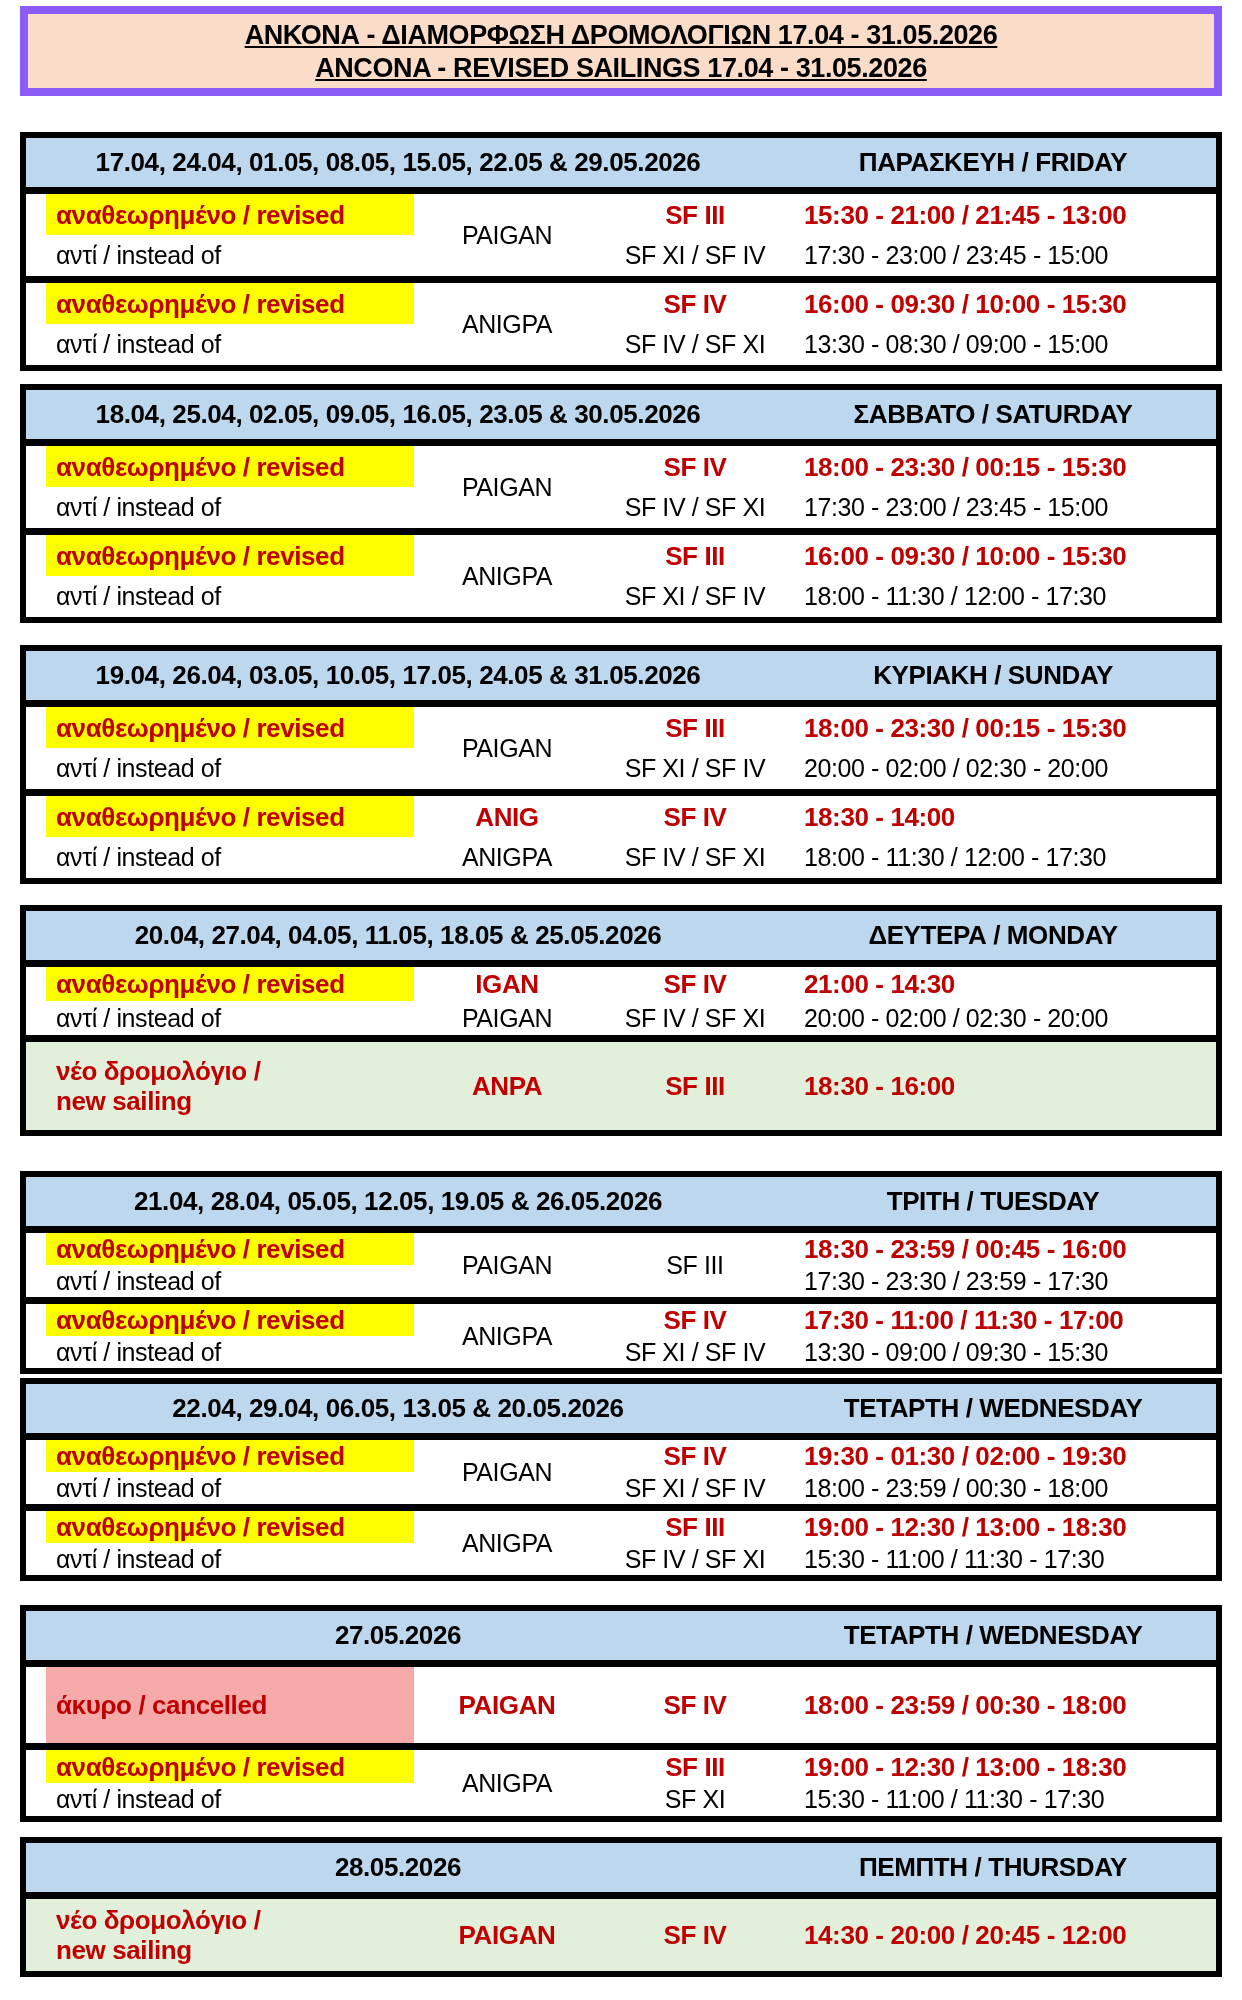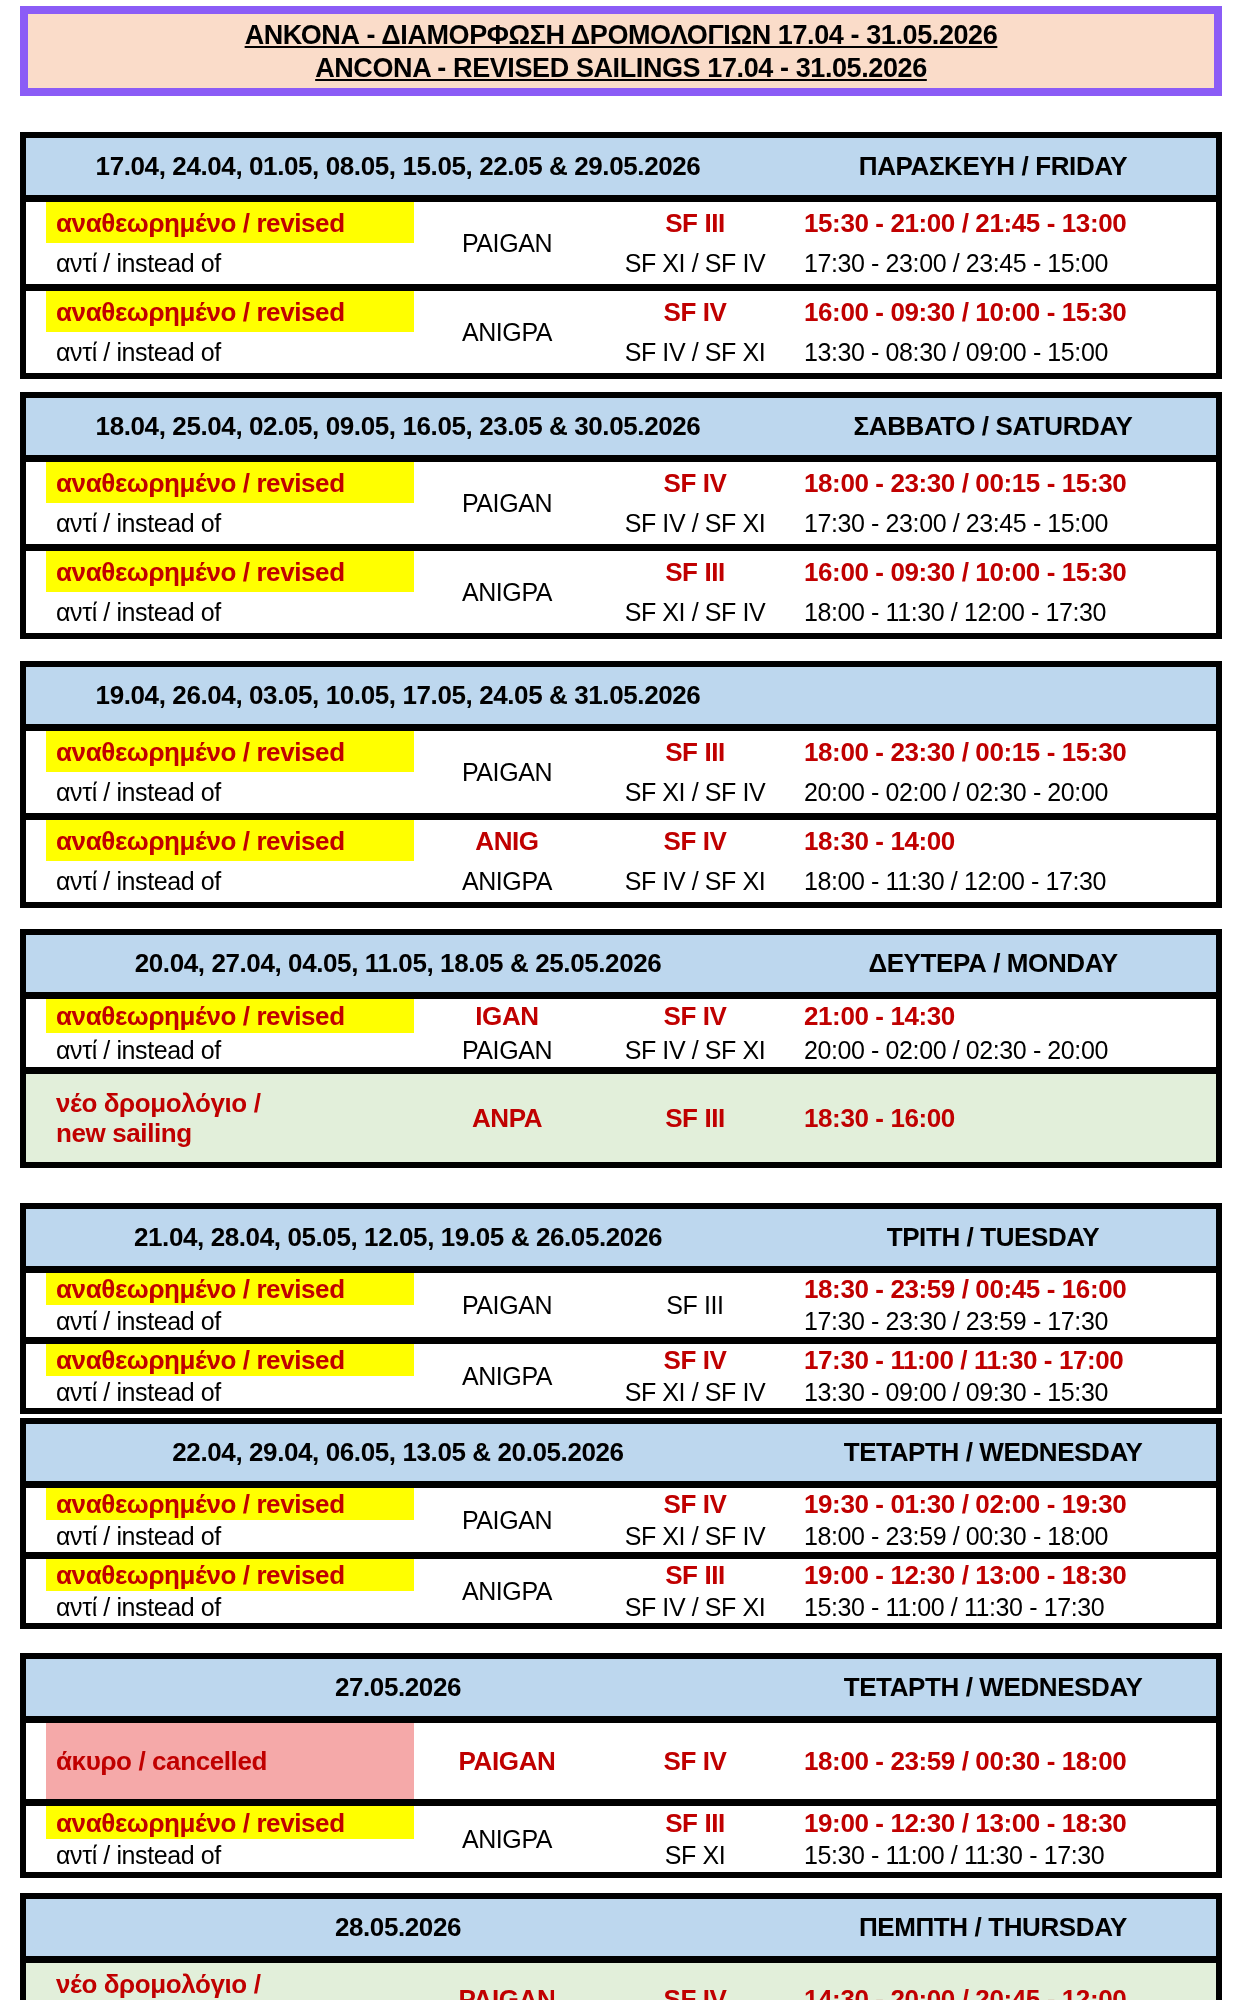--- a/index.html
+++ b/index.html
@@ -24,21 +24,21 @@
   .sec{border:6px solid #000;background:#fff;}
   #sections .sec:nth-of-type(1){margin-top:36px;}
   #sections .sec:nth-of-type(2){margin-top:13px;}
   #sections .sec:nth-of-type(3){margin-top:22px;}
   #sections .sec:nth-of-type(4){margin-top:21px;}
   #sections .sec:nth-of-type(5){margin-top:35px;}
   #sections .sec:nth-of-type(6){margin-top:4px;}
   #sections .sec:nth-of-type(7){margin-top:24px;}
   #sections .sec:nth-of-type(8){margin-top:15px;}
   .sec-header{
-    display:flex;align-items:center;height:64px;
+    display:flex;align-items:center;height:56px;
     background:var(--blue);border-bottom:7px solid #000;
     font-weight:bold;font-size:26px;
   }
   .dates{width:744px;text-align:center;}
   .day{flex:1;text-align:center;}
   .group{display:grid;grid-template-columns:368px 186px 190px 1fr;background:#fff;padding-left:20px;}
   .group.green{background:var(--green);}
   .group + .group{border-top:7px solid #000;}
   .cell{display:flex;align-items:center;justify-content:center;font-size:26px;line-height:1.1;}
   .label{
@@ -125,20 +125,21 @@
             <div class="lab-line">αντί / instead of</div>
           </div>
           <div class="cell vessel blk" style="grid-area: 2 / 3;">SF XI / SF IV</div>
           <div class="cell times blk" style="grid-area: 2 / 4;">18:00 - 11:30 / 12:00 - 17:30</div>
           <div class="cell ship blk" style="grid-area: 1 / 2 / span 2;">ANIGPA</div>
         </div>
       </div>
       <div class="sec">
         <div class="sec-header">
           <div class="dates">19.04, 26.04, 03.05, 10.05, 17.05, 24.05 &amp; 31.05.2026</div>
+          <div class="day">ΚΥΡΙΑΚΗ / SUNDAY</div>
         </div>
         <div class="group" style="grid-auto-rows: 41px;">
           <div class="cell label yellow" style="grid-area: 1 / 1;">
             <div class="lab-line">αναθεωρημένο / revised</div>
           </div>
           <div class="cell vessel red" style="grid-area: 1 / 3;">SF III</div>
           <div class="cell times red" style="grid-area: 1 / 4;">18:00 - 23:30 / 00:15 - 15:30</div>
           <div class="cell label plain" style="grid-area: 2 / 1;">
             <div class="lab-line">αντί / instead of</div>
           </div>

